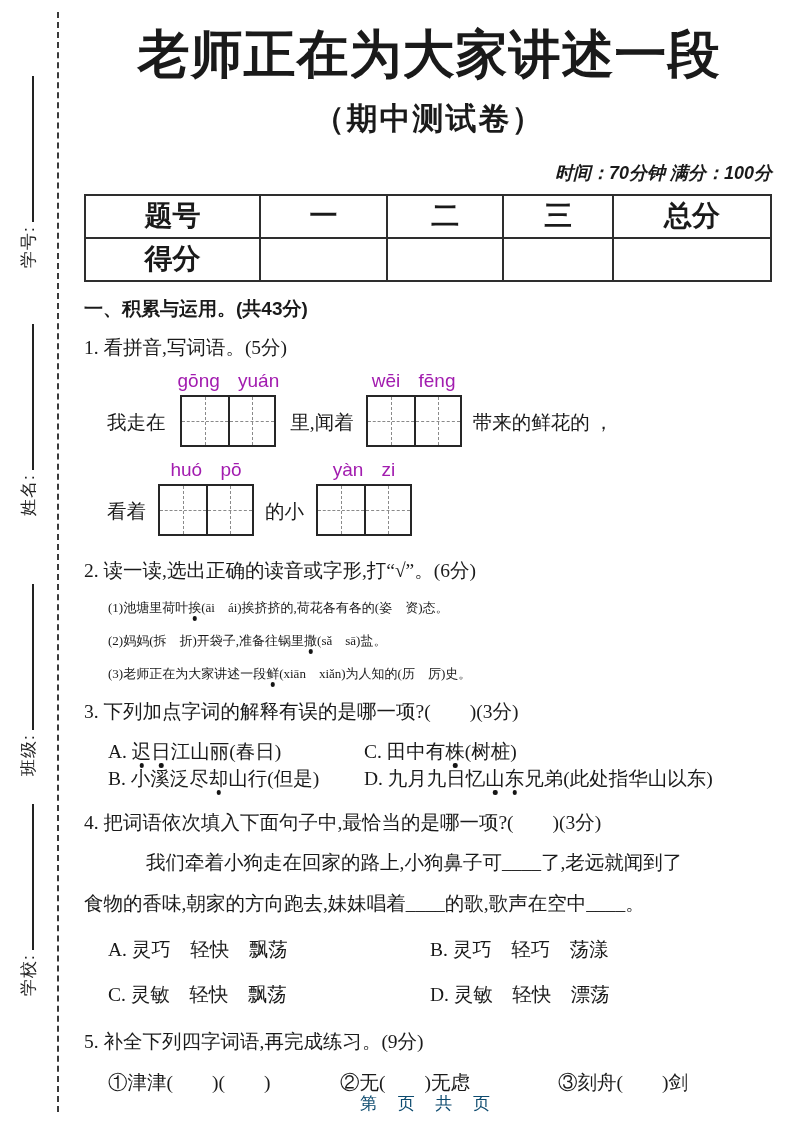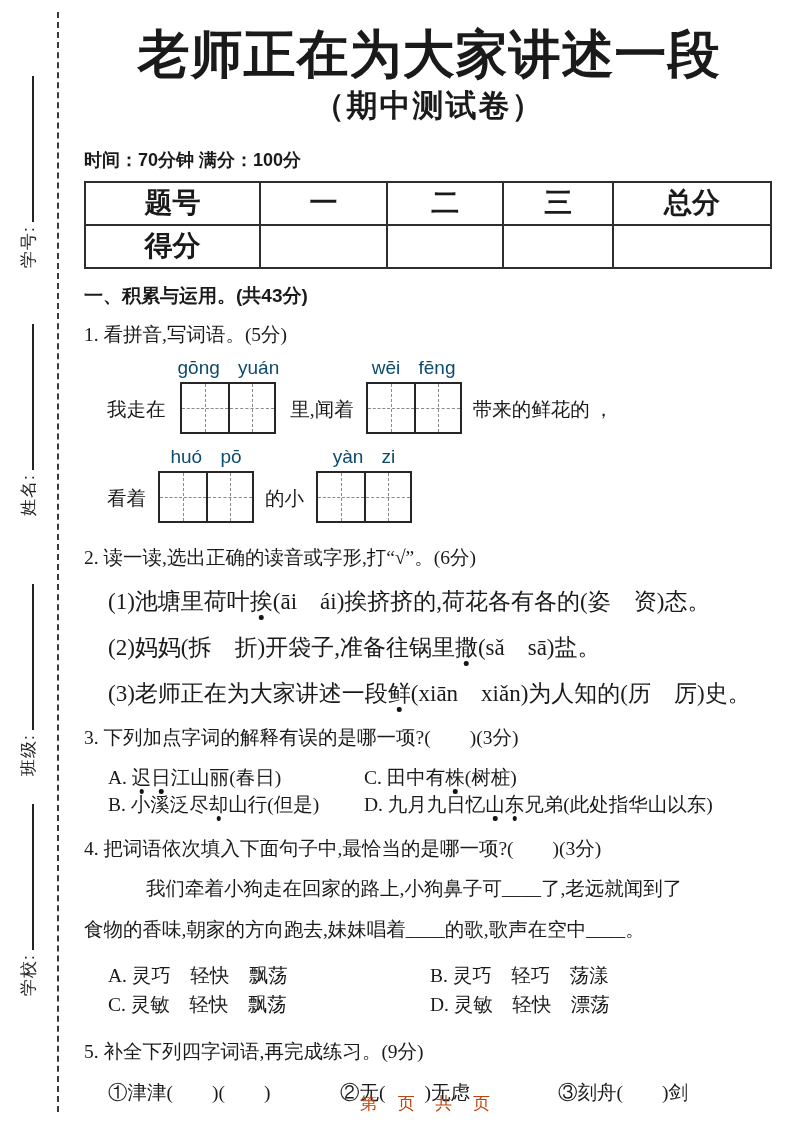--- a/index.html
+++ b/index.html
@@ -22,61 +22,61 @@
   .m-line {
     display: inline-block; width: 146px; height: 12px;
     border-bottom: 2px solid #222; margin-left: 4px;
   }
   
   .content { position: absolute; left: 84px; top: 0; width: 690px; }
   .title {
     margin-top: 25px; text-align: center;
     font-size: 52px; font-weight: 900; letter-spacing: 1px; line-height: 1.15;
   }
-  .subtitle { text-align: center; font-size: 31px; font-weight: 700; letter-spacing: 2px; }
-  .info { margin-top: 21px; font-size: 18px; font-weight: 600; padding-right: 2px; }
+  .subtitle { margin-top: 13px; text-align: center; font-size: 31px; font-weight: 700; letter-spacing: 2px; }
+  .info { margin-top: 21px; text-align: right; font-size: 18px; font-weight: 600; padding-right: 2px; font-style: italic; }
   table.score { width: 688px; border-collapse: collapse; margin-top: 9px; table-layout: fixed; }
   table.score td {
     border: 2.5px solid #2e2e2e; height: 43px; text-align: center; vertical-align: middle;
     font-size: 28px; font-weight: 700; font-family: "Liberation Serif", serif;
   }
   .section-heading { margin-top: 14px; font-size: 19px; font-weight: 700; }
   .q { font-family: "Liberation Serif", serif; }
   .stem { font-size: 19.5px; font-weight: 400; }
   #q1 .stem { margin-top: 12px; }
   #q2 .stem { margin-top: 21px; }
   #q3 .stem { margin-top: 15px; }
   #q4 .stem { margin-top: 17px; }
   #q5 .stem { margin-top: 20px; }
   
   .pin-line { display: flex; align-items: flex-end; margin: 9px 0 0 23px; }
   .pin-text { font-size: 19.5px; font-weight: 500; margin: 0 4px 11px 0; white-space: nowrap; }
   .grid-group { display: flex; flex-direction: column; align-items: center; margin: 0 11px 0 8px; }
-  .pinyin { font-size: 19px; margin-bottom: 3px; word-spacing: 13px; font-family: "Liberation Sans", sans-serif; color:#0c4a6e; }
+  .pinyin { font-size: 19px; margin-bottom: 3px; word-spacing: 13px; font-family: "Liberation Sans", sans-serif; color:#a21caf; }
   .tian { display: flex; border: 2px solid #262626; background: #fff; }
   .cell { width: 46px; height: 48px; position: relative; }
   .cell + .cell { border-left: 2px solid #262626; }
   .cell::before { content:""; position:absolute; left:50%; top:0; bottom:0; border-left:1px dashed #8a8a8a; }
   .cell::after  { content:""; position:absolute; top:50%; left:0; right:0; border-top:1px dashed #8a8a8a; }
   
-  .sub-item { margin: 15px 0 0 24px; font-size: 23px; font-weight: 500; }
+  .sub-item { margin: 15px 0 0 24px; font-size: 13px; font-weight: 500; }
   .em-dot { position: relative; }
   .em-dot::after {
     content:""; position:absolute; left:50%; bottom:-6px; transform:translateX(-50%);
     width:4.5px; height:4.5px; border-radius:50%; background:#151515;
   }
   .body-line { margin: 6px 0 0 0; font-size: 19.5px; font-weight: 500; line-height: 35px; }
   .indent { text-indent: 62px; margin-top: 9px; }
   .opts { margin: 13px 0 0 24px; display: grid; font-size: 19.5px; font-weight: 500; }
   .opts-q3 { grid-template-columns: 256px 1fr; }
-  .opts-q4 { grid-template-columns: 322px 1fr; row-gap: 2px; margin-top: 15px; }
+  .opts-q4 { grid-template-columns: 322px 1fr; row-gap: 18px; margin-top: 15px; }
   .opts-q5 { grid-template-columns: 232px 218px 1fr; row-gap: 18px; margin-top: 14px; }
   .footer {
     position: absolute; bottom: 7px; left: 84px; width: 690px;
-    text-align: center; font-size: 17px; letter-spacing: 8px; color: #c2410c;
+    text-align: center; font-size: 17px; letter-spacing: 8px; color: #0c4a6e;
   }
 </style>
 </head>
 <body>
 
 <div class="page">
 
   <div class="binding-line"></div>
 
   <div class="margin-item" style="top:268px">

